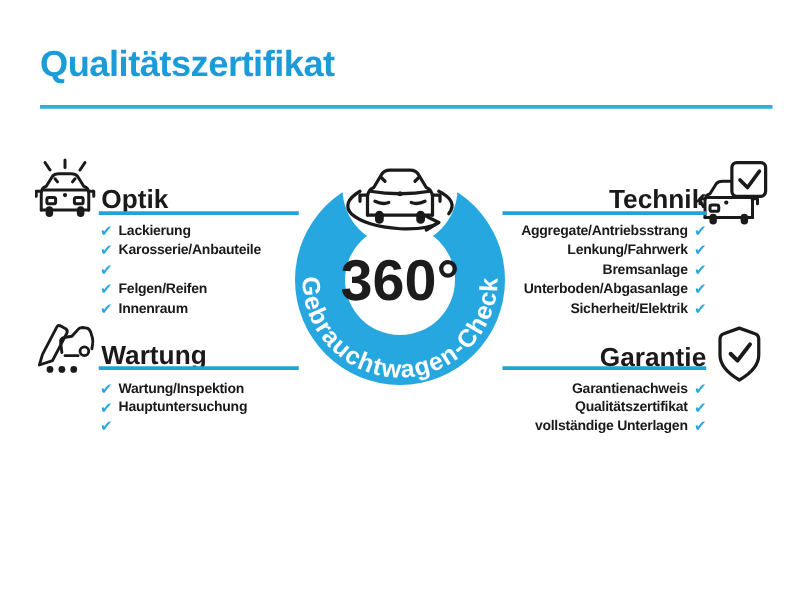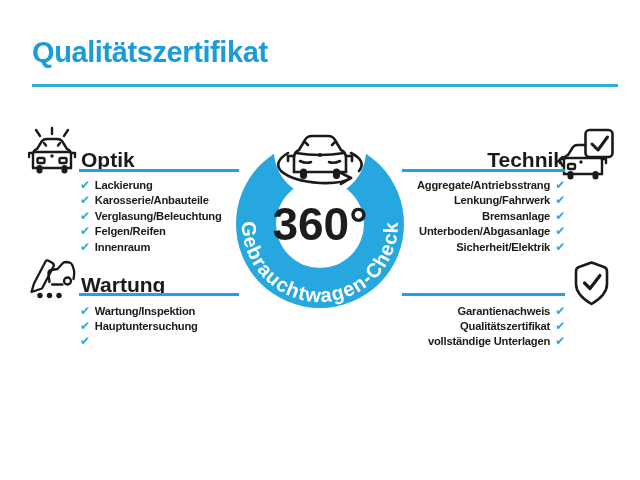--- a/index.html
+++ b/index.html
@@ -56,21 +56,20 @@
     <div class="item">
         <span class="check">✔</span>
         <span>Lackierung</span>
       </div>
     <div class="item">
         <span class="check">✔</span>
         <span>Karosserie/Anbauteile</span>
       </div>
     <div class="item">
         <span class="check">✔</span>
-        <span>Verglasung/Beleuchtung</span>
       </div>
     <div class="item">
         <span class="check">✔</span>
         <span>Felgen/Reifen</span>
       </div>
     <div class="item">
         <span class="check">✔</span>
         <span>Innenraum</span>
       </div>
   </div>
@@ -144,20 +143,21 @@
         <span>Sicherheit/Elektrik</span>
         <span class="check">✔</span>
       </div>
   </div>
 
   <svg class="abs" style="left:572px;top:258px" width="40" height="52" viewBox="572 258 40 52">
     <path d="M 591.5 262.5 L 604 267 Q 607 268 607 271.5 L 607 284 Q 607 295 591.5 304 Q 576 295 576 284 L 576 271.5 Q 576 268 579 267 Z" class="icon-stroke" stroke-width="2.6"></path>
     <path d="M 584.5 283 L 590 288.5 L 600 275.5" class="icon-stroke" stroke-width="3.2"></path>
   </svg>
 
+  <div class="abs heading right" style="left:402px;top:275px;width:163px">Garantie</div>
   <div class="abs heading-rule" style="left:402px;top:293px;width:163px"></div>
   <div class="abs items rowsB" style="left:395px;top:304px;width:170px">
     <div class="item right">
         <span>Garantienachweis</span>
         <span class="check">✔</span>
       </div>
     <div class="item right">
         <span>Qualitätszertifikat</span>
         <span class="check">✔</span>
       </div>

